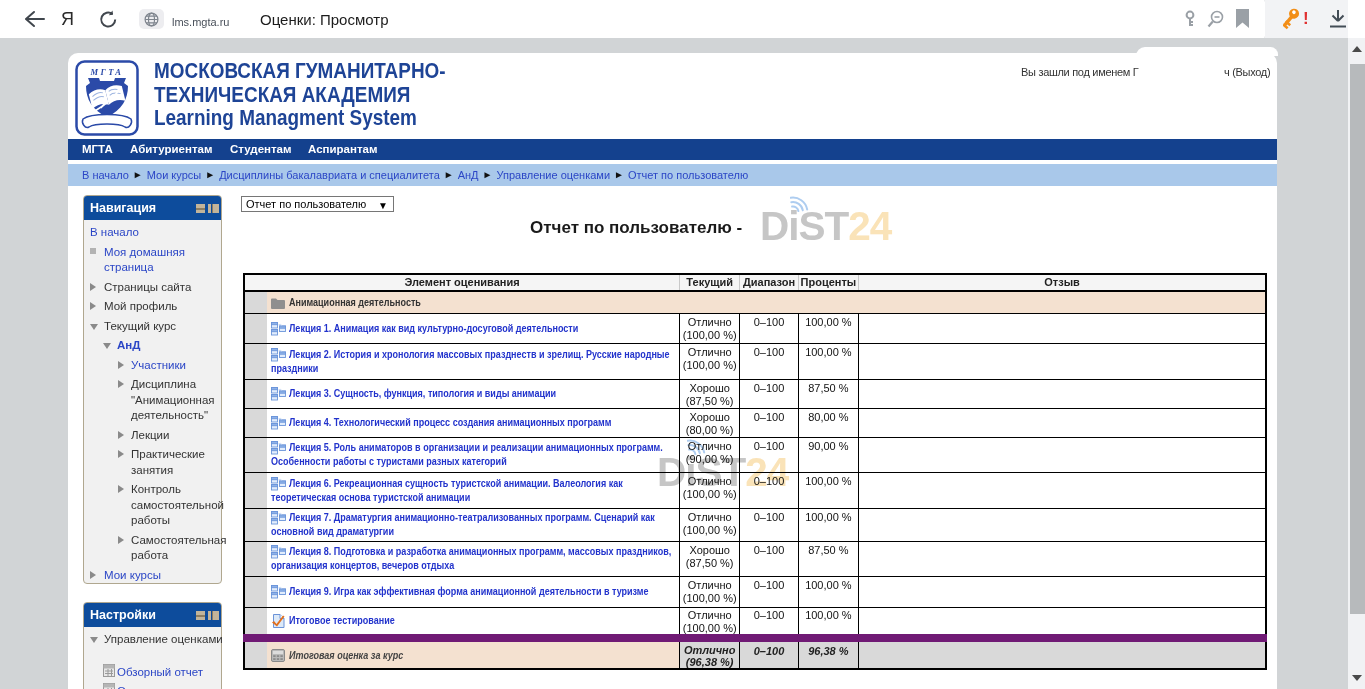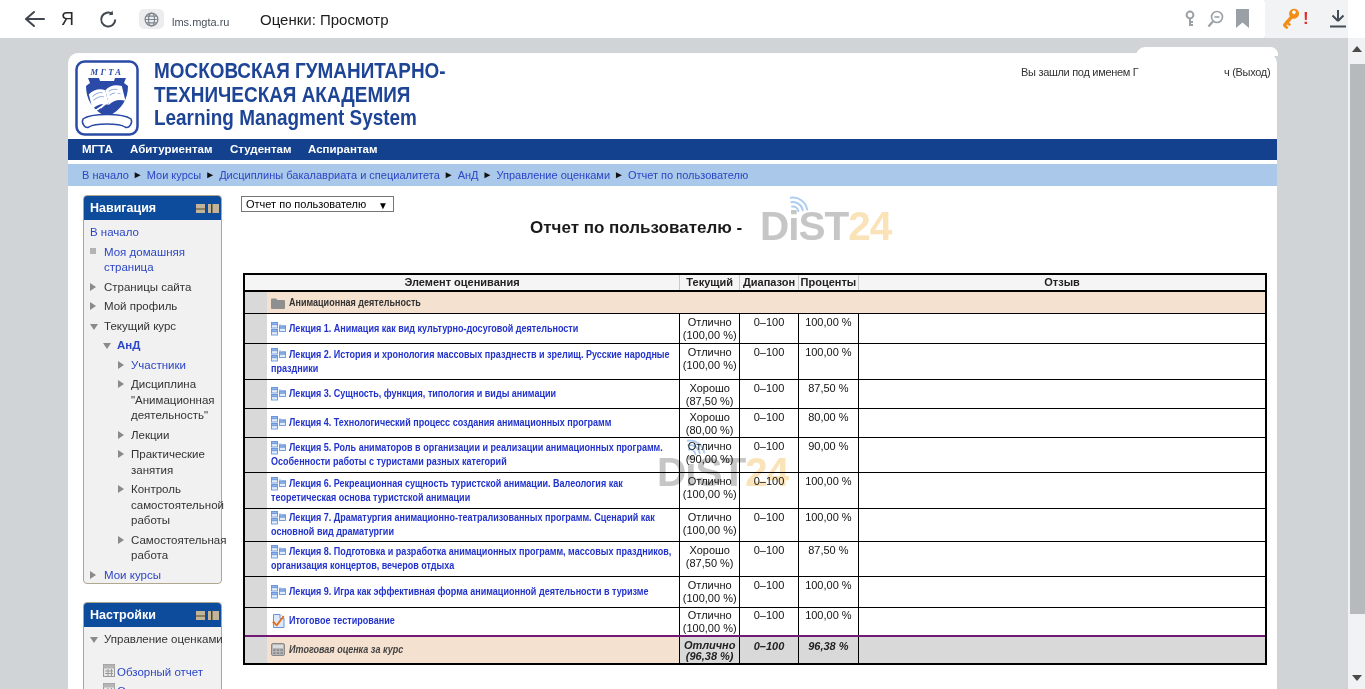--- a/index.html
+++ b/index.html
@@ -67,21 +67,21 @@
 .warc { position:absolute; }
 
 
 #gtable { position:absolute; left:243px; top:273px; border-collapse:collapse; table-layout:fixed; width:1024px; }
 #gtable td, #gtable th { border:1px solid #000; font-size:11px; vertical-align:top; overflow:hidden; }
 #gtable .hrow th { background:#f5f5f5; border:1px solid #c9c9c9; border-bottom:2px solid #000; border-top:2px solid #000; font-weight:bold; color:#222; height:15px; line-height:15px; text-align:center; }
 #gtable .hrow th:first-child { border-left:2px solid #000; }
 #gtable .hrow th:last-child { border-right:2px solid #000; }
 #gtable td:first-child { border-left:2px solid #000; border-right:hidden; }
 #gtable td:last-child { border-right:2px solid #000; }
-#gtable .lastrow td { border-top:2px solid #701a75; border-bottom:2px solid #000; }
+#gtable .lastrow td { border-top:8px solid #701a75; border-bottom:2px solid #000; }
 #gtable .sp { background:#d9d9d9; }
 #gtable .cat td { background:#f4e1d0; }
 #gtable .cat td.sp { background:#d9d9d9; }
 #gtable .name { position:relative; padding:0 4px 2px 4px; line-height:14px; vertical-align:middle; }
 .ntd { line-height:14px; text-indent:22px; white-space:nowrap; transform:scaleX(0.82); transform-origin:0 50%; font-weight:bold; color:#2233cc; }
 .name .micon { position:absolute; left:4px; top:50%; margin-top:-7px; }
 .name.r2 .micon { margin-top:-14px; }
 .nt2 { display:inline-block; transform:scaleX(0.82); transform-origin:0 50%; white-space:nowrap; }
 #gtable .gc { text-align:center; padding-top:2px; line-height:13px; color:#111; }
 #gtable .cat .ct { font-weight:bold; color:#333; padding:0 0 0 4px; line-height:21px; vertical-align:middle; }

